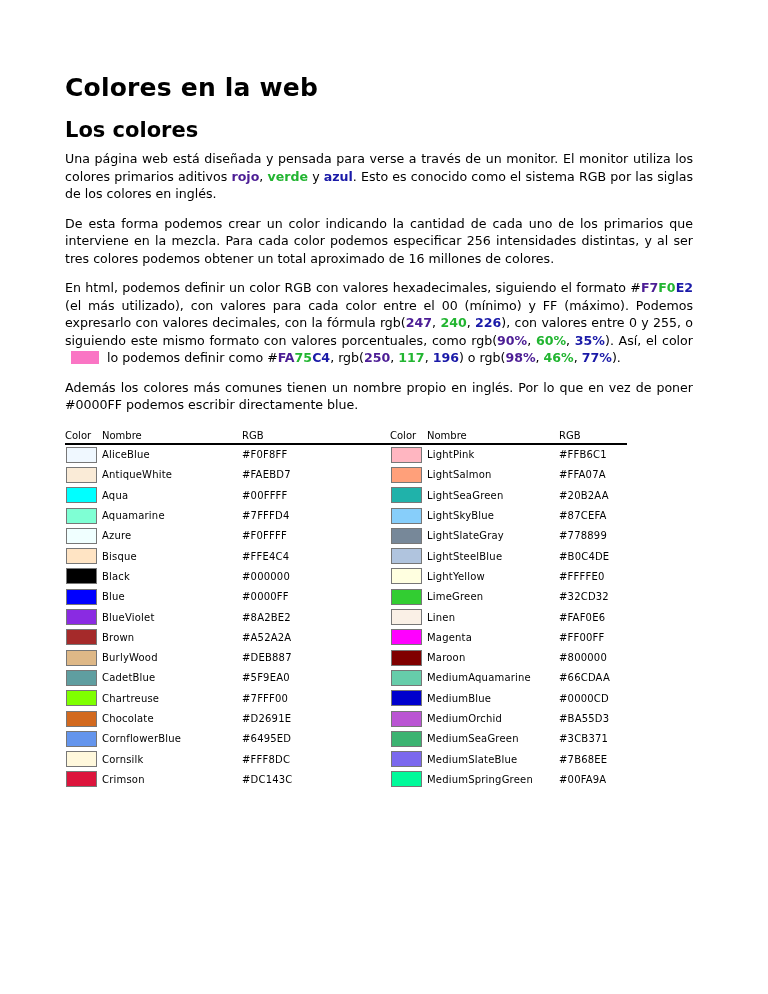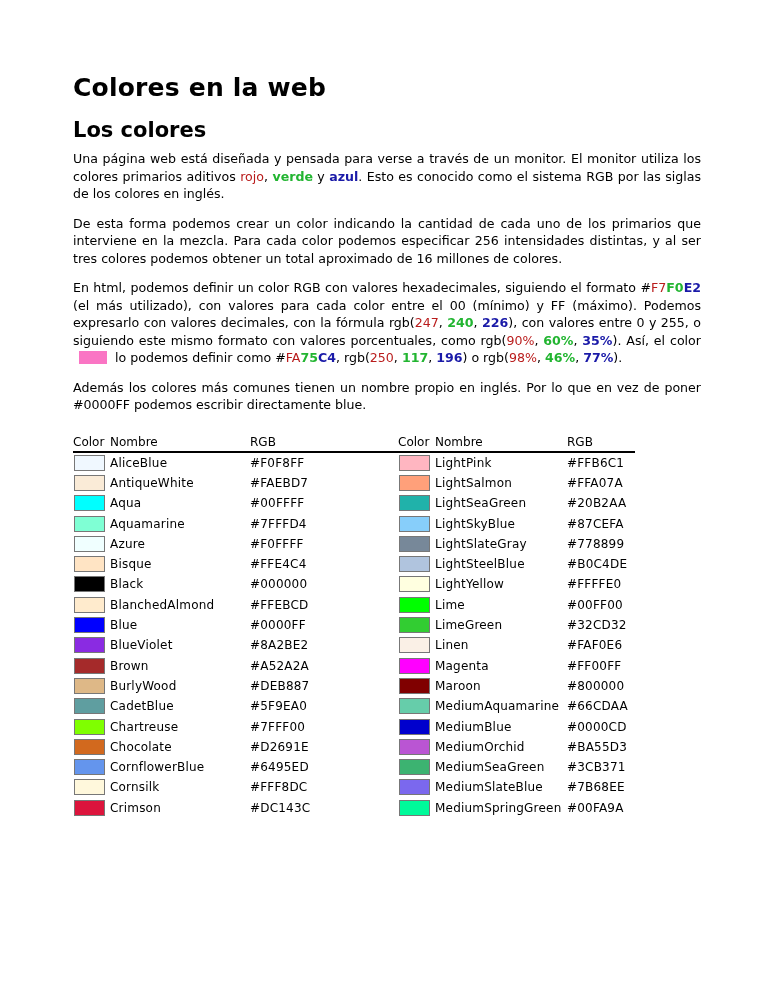--- a/index.html
+++ b/index.html
@@ -1,30 +1,30 @@
 <!DOCTYPE html>
 <html><head>
 <meta charset="utf-8">
 <style>
   html, body { margin: 0; padding: 0; background: #ffffff; }
   body { width: 768px; height: 994px; position: relative; overflow: hidden;
          font-family: "DejaVu Sans", sans-serif; color: #000; }
-  .page { position: absolute; left: 73px; top: 72px; width: 628px; }
+  .page { position: absolute; left: 65px; top: 72px; width: 628px; }
   h1 { font-size: 25px; font-weight: bold; margin: 0; line-height: 32px; letter-spacing: 0.2px; }
   h2 { font-size: 21px; font-weight: bold; margin: 14px 0 0 0; line-height: 24px; }
   p { font-size: 12.6px; line-height: 17.5px; margin: 0; text-align: justify; }
   p.first { margin-top: 8px; }
   p + p { margin-top: 12px; }
-  .r { color: #b91c1c; font-weight: normal; }
+  .r { color: #4c1d95; font-weight: bold; }
   .g { color: #22b531; font-weight: bold; }
   .b { color: #1a1aa8; font-weight: bold; }
   .swatch-inline { display: inline-block; width: 28px; height: 13px; background: #FA75C4;
                    vertical-align: -2px; margin: 0 8px 0 6px; }
-  table { border-collapse: collapse; margin-top: 16px; width: 562px;
-          font-size: 12px; table-layout: fixed; }
+  table { border-collapse: collapse; margin-top: 8px; width: 562px;
+          font-size: 10px; table-layout: fixed; }
   th { font-weight: normal; text-align: left; padding: 0 0 2px 0; height: 19px;
        border-bottom: 2px solid #000; vertical-align: bottom; }
   td { height: 20.3px; padding: 0; vertical-align: middle; }
   .sw { width: 31px; height: 16px; border: 1px solid #777; box-sizing: border-box; margin-left: 1px; }
   col.c1 { width: 37px; } col.c2 { width: 140px; } col.c3 { width: 148px; }
   col.c4 { width: 37px; } col.c5 { width: 132px; } col.c6 { width: 68px; }
   .name, .hex { letter-spacing: 0.2px; }
 </style>
 </head>
 <body>
@@ -141,32 +141,20 @@
           <td class="name">Black</td>
           <td class="hex">#000000</td>
           <td>
             <div class="sw" style="background: rgb(255, 255, 224);"></div>
           </td>
           <td class="name">LightYellow</td>
           <td class="hex">#FFFFE0</td>
         </tr>
         <tr>
           <td>
-            <div class="sw" style="background: rgb(255, 235, 205);"></div>
-          </td>
-          <td class="name">BlanchedAlmond</td>
-          <td class="hex">#FFEBCD</td>
-          <td>
-            <div class="sw" style="background: rgb(0, 255, 0);"></div>
-          </td>
-          <td class="name">Lime</td>
-          <td class="hex">#00FF00</td>
-        </tr>
-        <tr>
-          <td>
             <div class="sw" style="background: rgb(0, 0, 255);"></div>
           </td>
           <td class="name">Blue</td>
           <td class="hex">#0000FF</td>
           <td>
             <div class="sw" style="background: rgb(50, 205, 50);"></div>
           </td>
           <td class="name">LimeGreen</td>
           <td class="hex">#32CD32</td>
         </tr>

